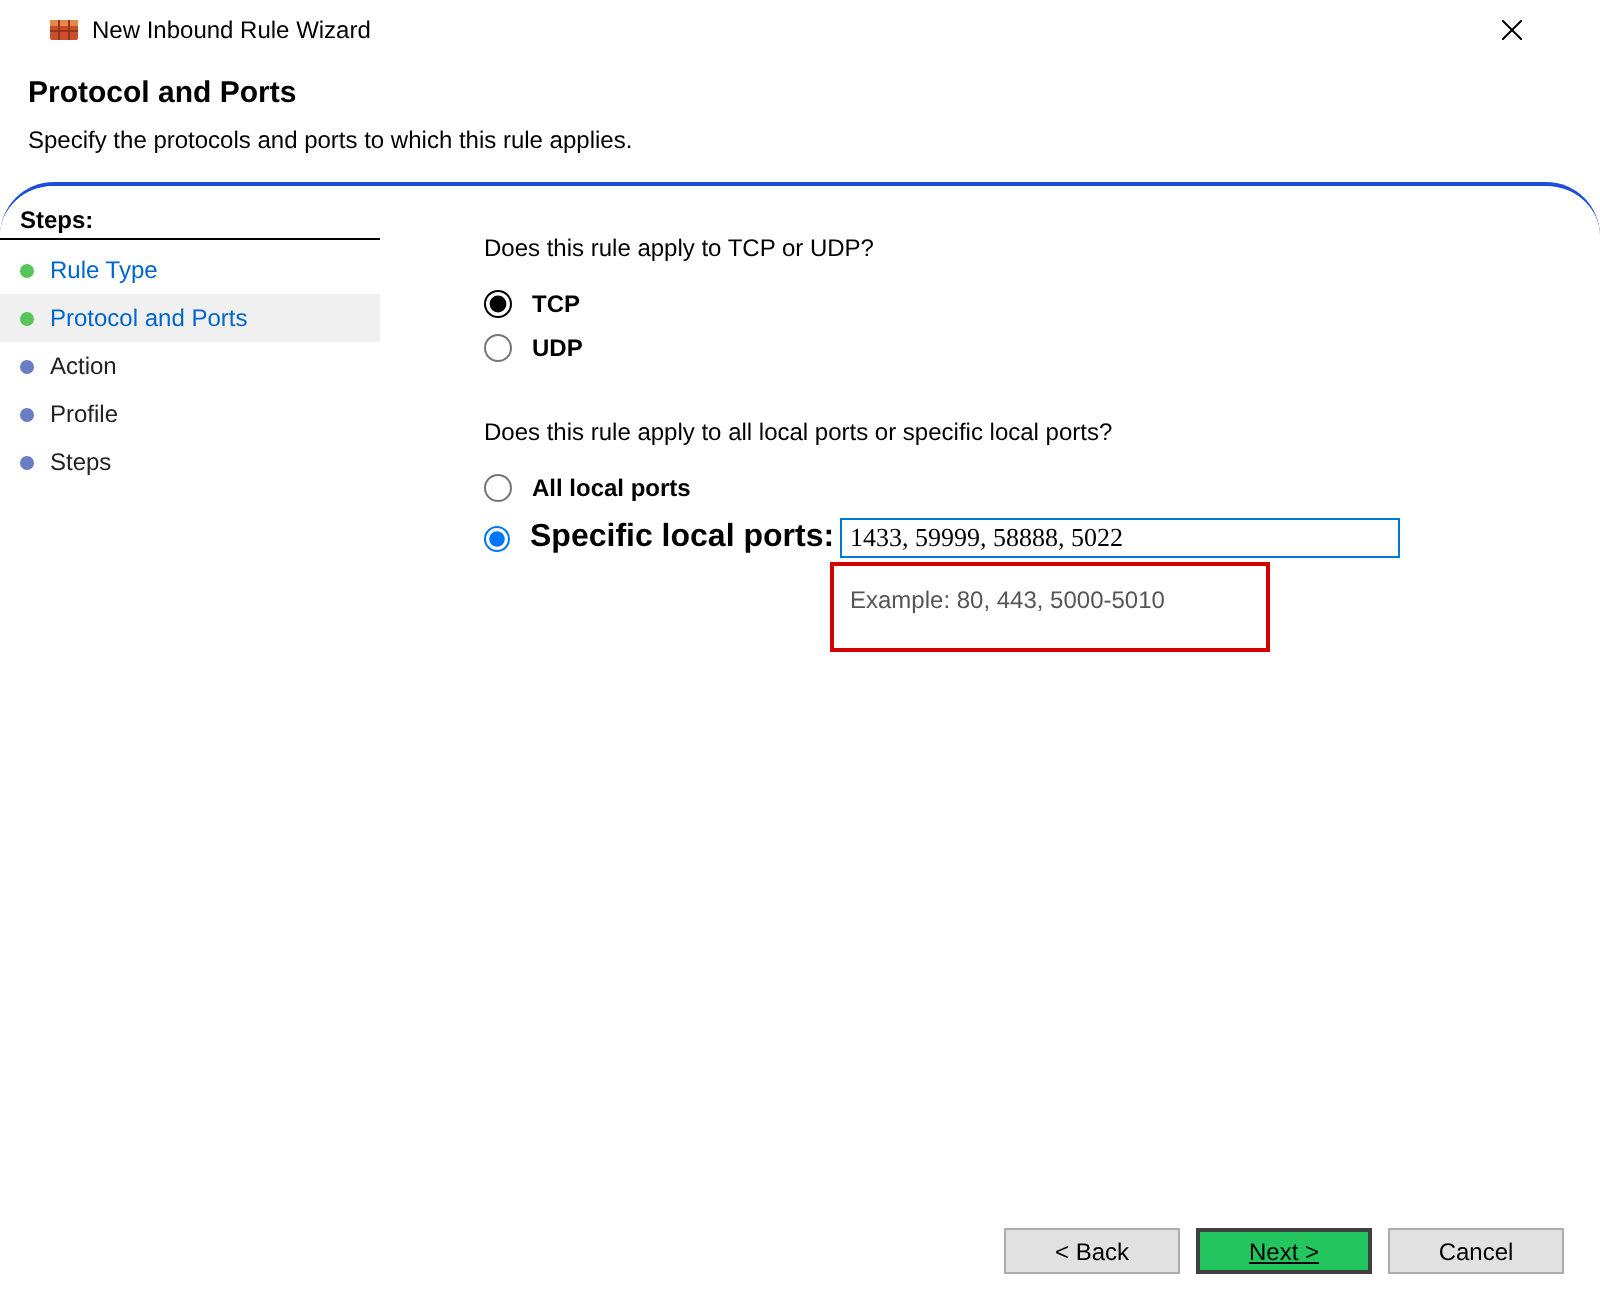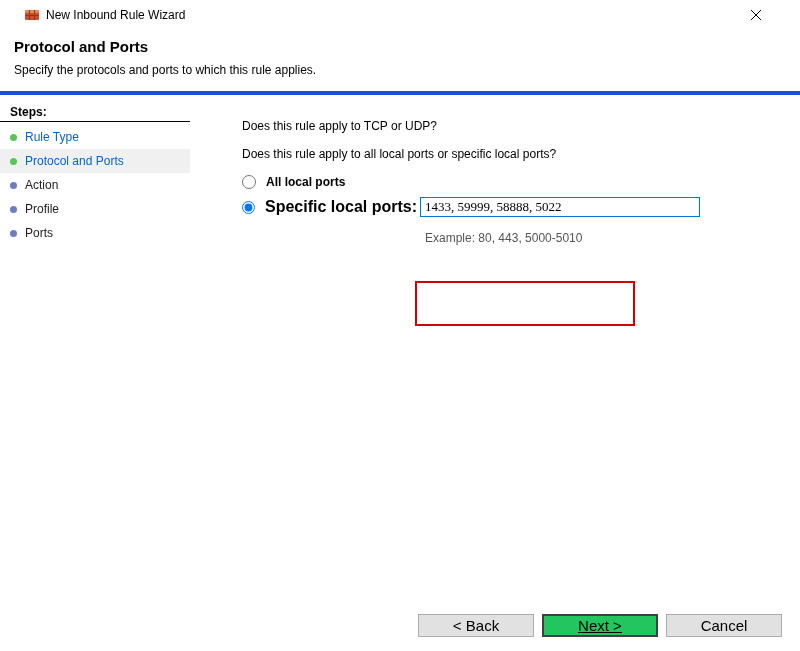--- a/index.html
+++ b/index.html
@@ -58,22 +58,23 @@
       color: #000;
       margin-bottom: 8px;
     }
     .header .subtitle {
       font-size: 12px;
       color: #000;
     }
     .body {
       display: flex;
       flex: 1;
-      border-top: 4px solid #1d4ed8;
+      border-top: 2px solid #1d4ed8;
       overflow: hidden;
+      border-radius: 27px;
     }
     .sidebar {
       width: 190px;
       padding: 6px 0;
       background: #ffffff;
     }
     .sidebar-title {
       font-size: 12px;
       font-weight: bold;
       padding: 4px 10px 2px 10px;
@@ -171,25 +172,25 @@
       height: 45px;
     }
     .footer {
       position: absolute;
       bottom: 14px;
       right: 18px;
       display: flex;
       gap: 8px;
     }
     .btn {
-      width: 116px;
+      width: 88px;
       height: 23px;
       background: #e1e1e1;
       border: 1px solid #adadad;
-      font-size: 15px;
+      font-size: 12px;
       cursor: pointer;
       display: flex;
       align-items: center;
       justify-content: center;
     }
     .btn.primary {
       border: 2px solid #404040;
       background: #22c55e;
       text-decoration: underline;
     }
@@ -239,28 +240,38 @@
       <div class="step future">
         <span class="bullet"></span>
         <span class="label">Action</span>
       </div>
       <div class="step future">
         <span class="bullet"></span>
         <span class="label">Profile</span>
       </div>
       <div class="step future">
         <span class="bullet"></span>
-        <span class="label">Ports</span>
+        <span class="label">Steps</span>
       </div>
     </div>
 
     <div class="main">
 
       <div class="question">Does this rule apply to TCP or UDP?</div>
 
+      <div class="radio-group">
+        <div class="radio-row">
+          <input type="radio" name="proto" checked="" style="">
+          <label>TCP</label>
+        </div>
+        <div class="radio-row">
+          <input type="radio" name="proto" style="">
+          <label>UDP</label>
+        </div>
+      </div>
 
       <div class="question">Does this rule apply to all local ports or specific local ports?</div>
 
       <div class="radio-group" style="margin-bottom:0">
         <div class="radio-row">
           <input type="radio" name="ports" style="">
           <label>All local ports</label>
         </div>
         <div class="port-row">
           <input type="radio" name="ports" checked="" style="margin-right: 10px;">

